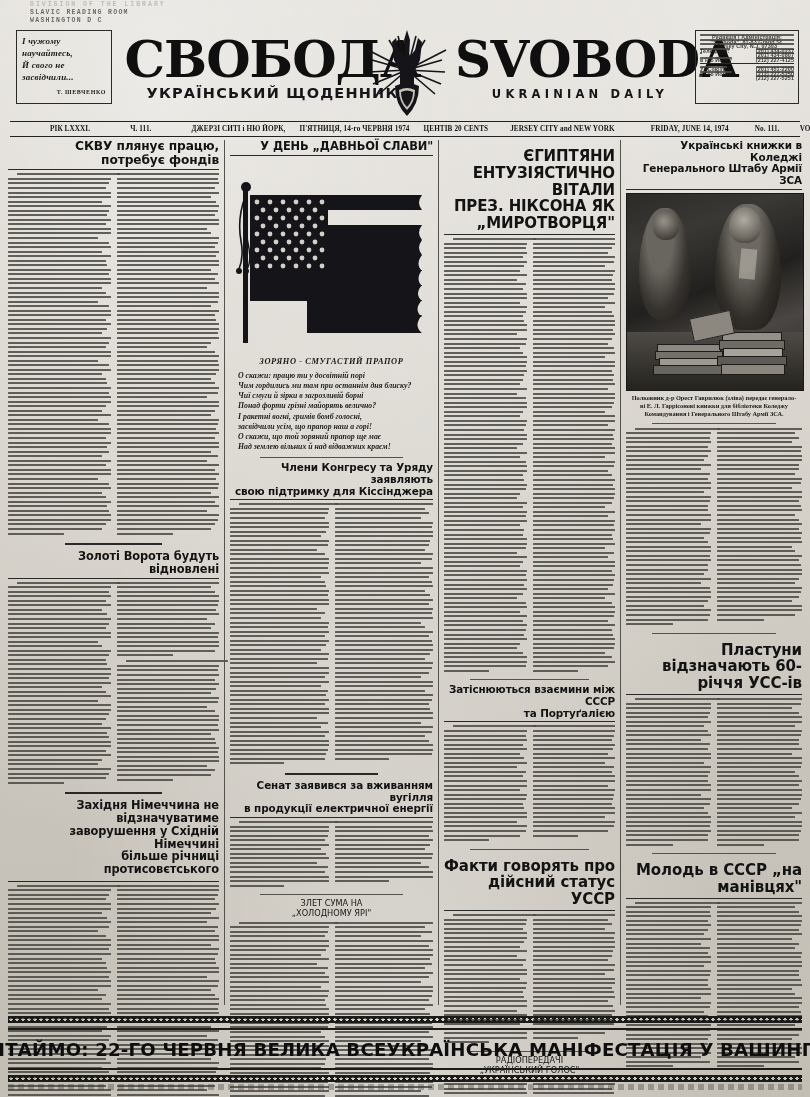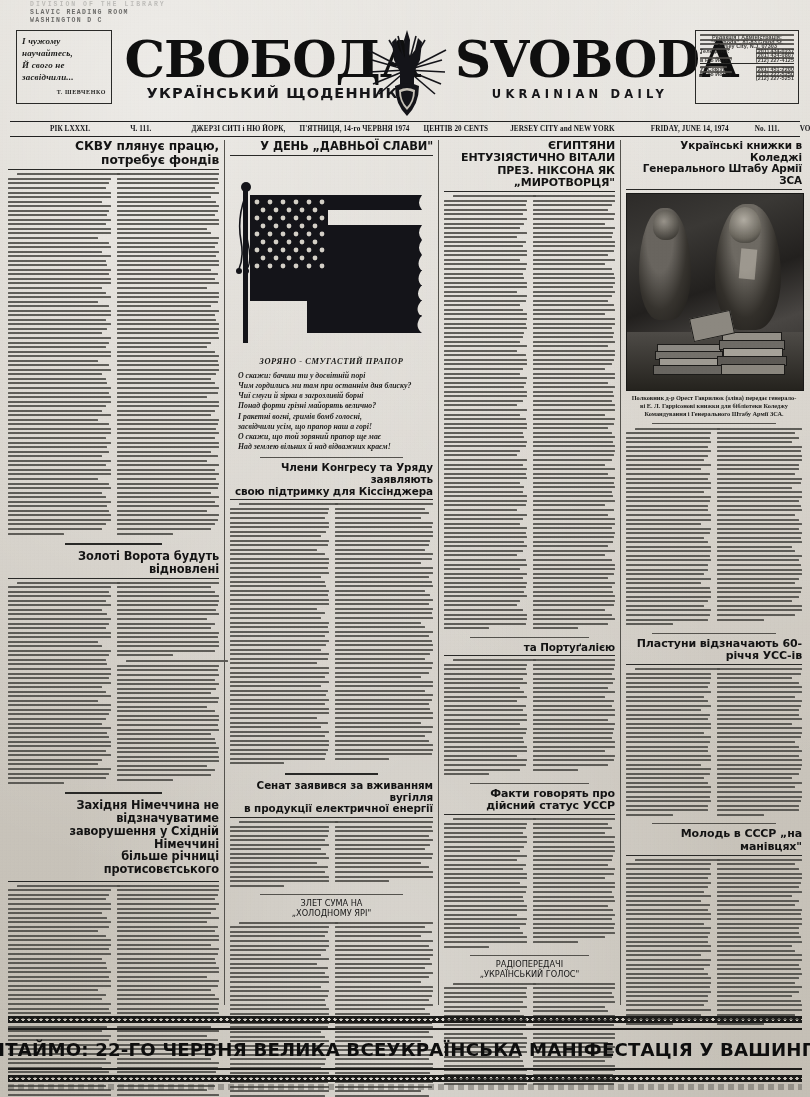--- a/index.html
+++ b/index.html
@@ -104,21 +104,21 @@
   .c4{width:182px;padding-left:5px;border-left:1px solid #55534e;}
 
   .hl{
     font-family:"DejaVu Sans",sans-serif;font-weight:bold;color:#141414;
     text-align:right;line-height:1.12;letter-spacing:-.1px;
     border-bottom:1.4px solid #2a2a28;padding-bottom:2px;margin-bottom:3px;
   }
   .hl.h1{font-size:12.2px;}
   .hl.h2{font-size:11.4px;}
   .hl.h3{font-size:10.4px;}
-  .hl.h4{font-size:11px;}
+  .hl.h4{font-size:15px;margin-top:8px;}
   .hl.nb{border-bottom:none;}
   .kicker{
     font-family:"DejaVu Sans",sans-serif;font-weight:normal;font-size:8.2px;
     text-align:center;color:#171717;line-height:1.2;margin:3px 0 3px;
   }
   .sep{height:0;border-top:2px solid #2a2a28;width:46%;margin:6px auto 5px;}
   .sep.thin{border-top:1px solid #55534e;width:70%;margin:5px auto 4px;}
 
   
   .body2{display:flex;gap:6px;}
@@ -766,21 +766,21 @@
                     <circle cx="90" cy="89" r="2.4"></circle>
                 </g>
               </g>
             </svg>
           </div>
         </div>
 
         <div class="flagcap">ЗОРЯНО - СМУГАСТИЙ ПРАПОР</div>
 
         <div class="poem">
-          <div>О скажи: бачиш ти у досвітній порі</div>
+          <div>О скажи: працю ти у досвітній порі</div>
           <div>Чим гордились ми там при останнім дня блиску?</div>
           <div>Чиї смуги й зірки в загрозливій борні</div>
           <div>Понад форти грізні майорять велично?</div>
           <div>І ракетні вогні, гримів бомб голосні,</div>
           <div>засвідчили усім, що прапор наш а горі!</div>
           <div>О скажи, що той зоряний прапор ще має</div>
           <div>Над землею вільних й над відважних краєм!</div>
         </div>
 
         <div class="sep thin"></div>
@@ -1257,20 +1257,21 @@
                 <div class="ln s2"></div>
                 <div class="ln s1"></div>
                 <div class="ln s4"></div>
                 <div class="ln end"></div>
           </div>
             </div>
         </div>
 
         <div class="sep thin"></div>
         <div class="hl h3">
+          <div>Затіснюються взаємини між СССР</div>
           <div>та Портуґалією</div>
         </div>
         <div class="body2">
           <div class="sc">
               <div class="lines">
             <div class="ln ind"></div>
                 <div class="ln s1"></div>
                 <div class="ln s3"></div>
                 <div class="ln s5"></div>
                 <div class="ln s2"></div>

